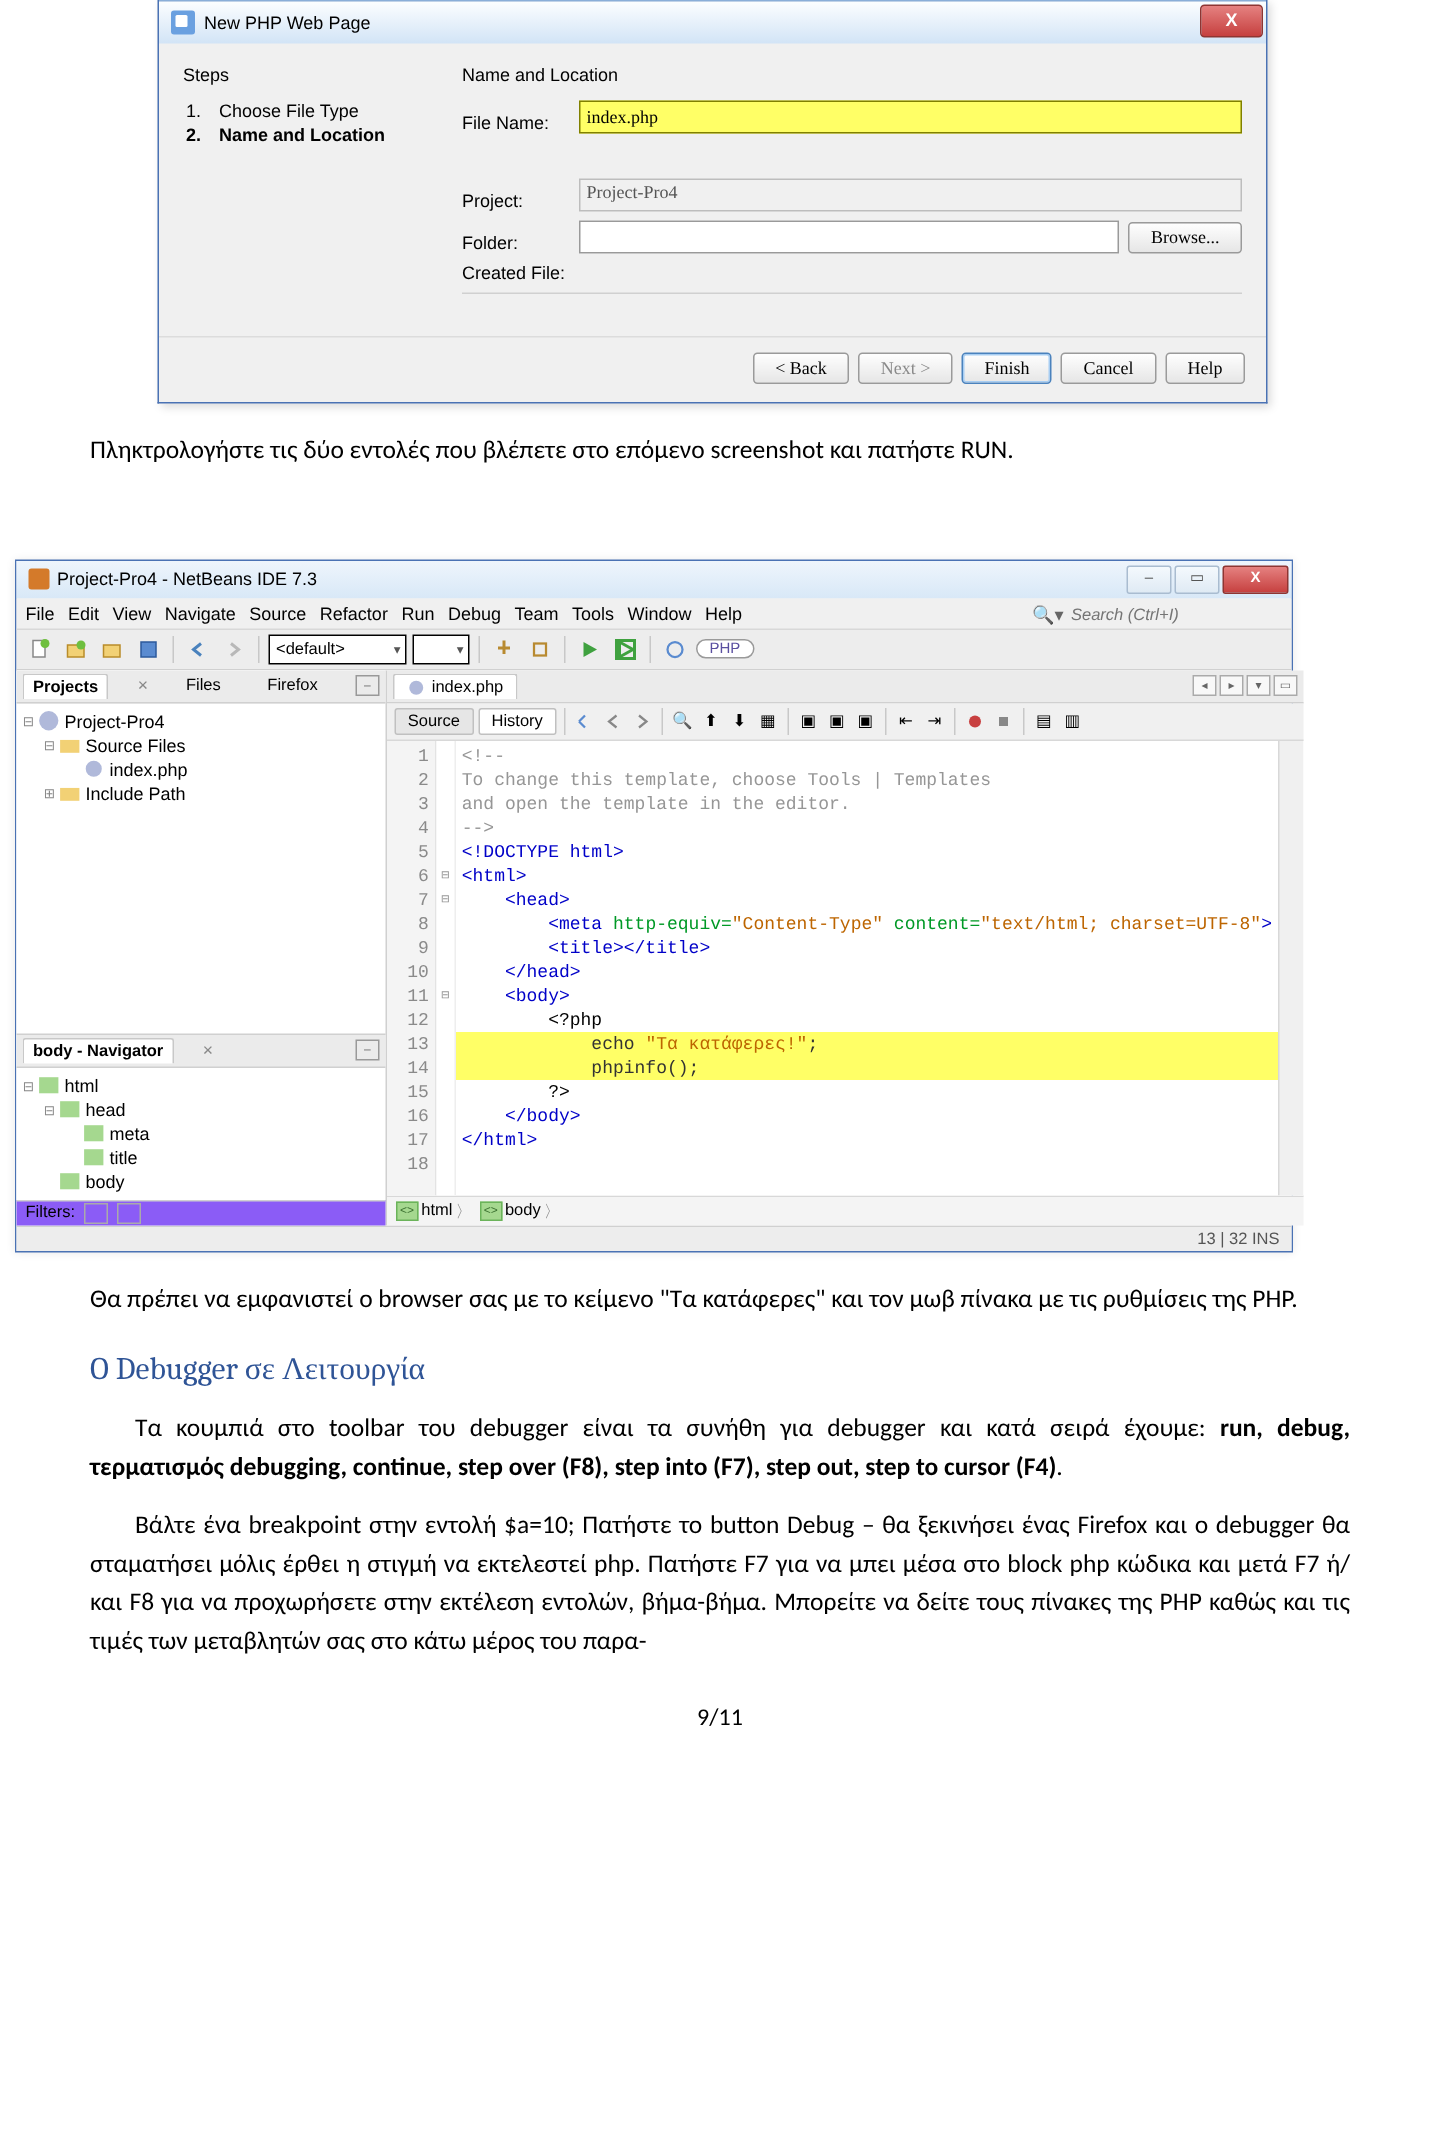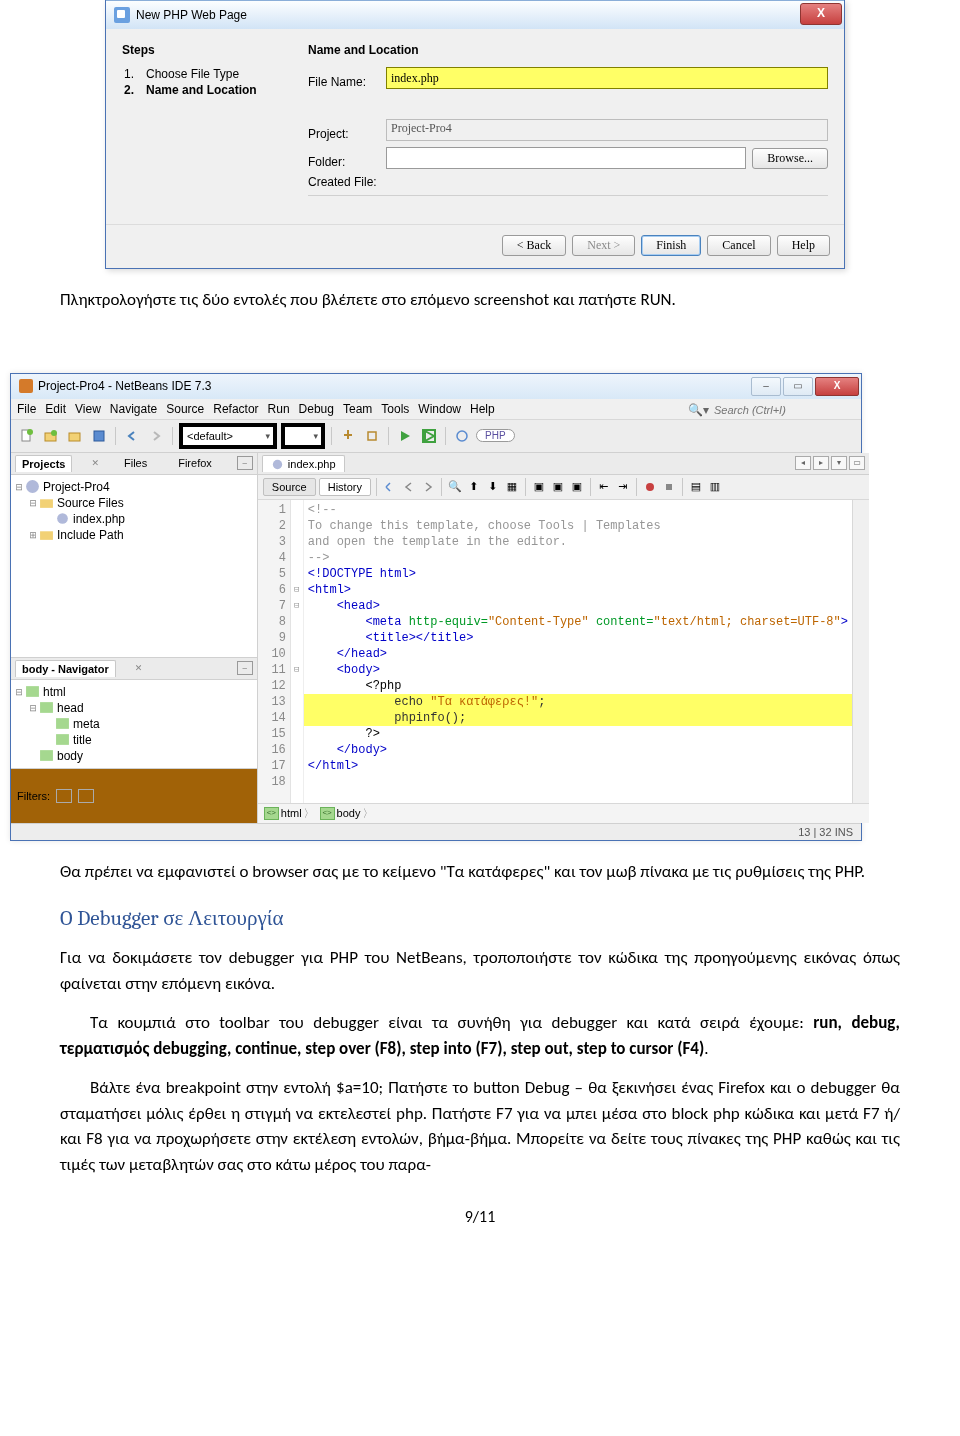--- a/index.html
+++ b/index.html
@@ -9,21 +9,21 @@
 .pagenum{text-align:center;font-size:16px;margin-top:30px}
 
 .dialog{width:738px;margin:0 auto 18px 105px;border:1px solid #4a72b4;border-top:none;box-shadow:2px 2px 6px rgba(0,0,0,.15);background:#f0f0f0;font-family:Tahoma,sans-serif;font-size:12px}
 .dlg-titlebar{background:linear-gradient(#fcfeff,#e9f2fb 45%,#d2e4f6);height:28px;display:flex;align-items:center;padding:0 2px 0 8px;border-top:1px solid #8aaed8;position:relative}
 .dlg-titlebar .title-icon{width:16px;height:16px;background:#6aa0e0;border-radius:2px;margin-right:6px;position:relative}
 .dlg-titlebar .title-icon:after{content:"";position:absolute;left:3px;top:3px;width:8px;height:8px;background:#fff;border-radius:1px}
 .dlg-title{color:#000;font-size:12px}
 .dlg-close{width:40px;height:20px;background:linear-gradient(#e58180,#c6403f);border:1px solid #8e3532;border-radius:3px;color:#fff;text-align:center;line-height:18px;font-weight:bold;margin-left:auto;margin-top:-3px;font-family:Arial}
 .dlg-body{background:#f0f0f0;padding:14px 16px 10px;display:flex;gap:18px}
 .steps-col{width:168px}
-.steps-col h4,.form-col h4{font-size:12px;font-weight:bold;margin:0 0 10px}
+.steps-col h4,.form-col h4{font-size:12px;font-weight:normal;margin:0 0 10px}
 .step-list{list-style:none;padding:0;margin:0}
 .step-list li{font-size:12px;margin:2px 0 2px 2px;display:flex;gap:8px}
 .step-list li.current{font-weight:bold}
 .step-list li .num{width:14px}
 .form-col{flex:1}
 .form-row{display:flex;align-items:flex-end;margin:6px 0;font-size:12px}
 .form-row label{width:78px}
 .form-row .field{flex:1;height:18px;border:1px solid #9a9a9a;background:#fff;padding:1px 4px;font-size:12px;font-family:Tahoma}
 .form-row .field.highlight{background:#ffff66;border:1px solid #808000}
 .form-row .field.readonly{background:#f0f0f0;border:1px solid #bdbdbd;color:#555}
@@ -42,37 +42,37 @@
 .ide-winbtns span.close{background:linear-gradient(#e58180,#c6403f);border-color:#8e3532;color:#fff;font-weight:bold;width:42px}
 .ide-menubar{background:#f0f0f0;padding:3px 6px;font-size:12px;border-bottom:1px solid #d8d8d8}
 .ide-menubar span{margin-right:9px}
 .ide-search{float:right;display:flex;align-items:center}
 .ide-search .mag{color:#666;margin-right:3px}
 .ide-search input{width:130px;height:15px;border:none;background:transparent;color:#9a9a9a;font-style:italic;font-size:11px}
 .ide-toolbar{background:#ededed;padding:3px 6px;border-bottom:1px solid #d0d0d0;display:flex;align-items:center;gap:4px}
 .tb-ic{width:18px;height:18px;border:1px solid transparent;border-radius:2px;display:inline-flex;align-items:center;justify-content:center}
 .tb-ic svg{width:14px;height:14px}
 .tb-sep{width:1px;height:18px;background:#c8c8c8;margin:0 2px}
-.tb-combo{height:18px;border:4px solid #000000;background:#fff;font-size:11px;padding:0 14px 0 4px;min-width:72px;display:inline-flex;align-items:center;position:relative}
+.tb-combo{height:18px;border:1px solid #000000;background:#fff;font-size:11px;padding:0 14px 0 4px;min-width:72px;display:inline-flex;align-items:center;position:relative}
 .tb-combo:after{content:"▾";position:absolute;right:3px;font-size:9px;color:#555}
 .tb-badge{border:1px solid #9a9a9a;border-radius:8px;padding:0 8px;font-size:10px;color:#5a4fa0;background:#fff}
 .ide-work{display:flex;background:#fff;height:370px}
 .ide-left{width:260px;border-right:1px solid #d0d0d0;display:flex;flex-direction:column;background:#fff}
 .panel-tabbar{background:#ebebeb;border-bottom:1px solid #d0d0d0;padding:2px 4px;display:flex;align-items:center;gap:19px;font-size:11px}
 .panel-tabbar .tab{padding:2px 6px}
 .panel-tabbar .tab.active{font-weight:bold;background:#fff;border:1px solid #c8c8c8;border-bottom:none;border-radius:2px 2px 0 0}
 .panel-tabbar .sq{margin-left:auto;width:14px;height:12px;border:1px solid #999;font-size:8px;text-align:center;line-height:11px;color:#666}
 .tree{padding:4px 2px;font-size:12px;flex:1;overflow:auto}
 .tree-row{display:flex;align-items:center;padding:1px 0}
 .tree-row .toggle{width:12px;text-align:center;color:#888;font-size:9px}
 .tree-row .tic{width:15px;height:14px;margin-right:3px;display:inline-flex;align-items:center;justify-content:center}
 .tree-row.d1{padding-left:14px}.tree-row.d2{padding-left:30px}
 .nav-panel{border-top:1px solid #d0d0d0}
 .nav-tree{padding:4px 2px;font-size:12px}
-.filters{border-top:1px solid #d0d0d0;padding:20px 6px;font-size:11px;background:#a16207;display:flex;align-items:center;gap:6px}
+.filters{border-top:1px solid #d0d0d0;padding:1px 6px;font-size:11px;background:#8b5cf6;display:flex;gap:6px}
 .filters .fic{width:14px;height:12px;border:1px solid #aaa;display:inline-block}
 .ide-right{flex:1;display:flex;flex-direction:column}
 .ed-tabbar{background:#ebebeb;border-bottom:1px solid #d0d0d0;padding:2px 4px;display:flex;align-items:center;font-size:11px}
 .ed-tabbar .etab{padding:2px 8px;background:#fff;border:1px solid #c8c8c8;border-bottom:none;border-radius:2px 2px 0 0;display:flex;align-items:center;gap:4px}
 .ed-tabbar .etab .fic{width:13px;height:12px}
 .ed-tabbar .end-icons{margin-left:auto;display:flex;gap:2px}
 .ed-tabbar .end-icons span{width:14px;height:12px;border:1px solid #aaa;background:#f8f8f8;font-size:8px;text-align:center;line-height:11px;color:#666}
 .ed-toolbar{background:#f0f0f0;border-bottom:1px solid #d8d8d8;padding:3px 5px;display:flex;align-items:center;gap:3px;font-size:11px}
 .ed-toolbar .modetab{padding:2px 8px;border:1px solid #c0c0c0;background:#fff;border-radius:2px}
 .ed-toolbar .modetab.active{background:#e6e6e6}
@@ -470,19 +470,18 @@
           </span>
       </div>
     </div>
   </div>
   <div class="ide-status"><span>13 | 32   INS</span></div>
 </div>
 
 <div class="page">
   <p class="body-text">Θα πρέπει να εμφανιστεί ο browser σας με το κείμενο "Τα κατάφερες" και τον μωβ πίνακα με τις ρυθμίσεις της PHP.</p>
   <h3 class="debugger">O Debugger σε Λειτουργία</h3>
-  <p class="body-text">Για να δοκιμάσετε τον debugger για PHP του NetBeans, τροποποιήστε τον κώδικα της προηγούμενης εικόνας όπως φαίνεται στην επόμενη εικόνα.</p>
   <p class="body-text" style="text-indent:30px">
     <span>Τα κουμπιά στο toolbar του debugger είναι τα συνήθη για debugger και κατά σειρά έχουμε: </span><b>run, debug, τερματισμός debugging, continue, step over (F8), step into (F7), step out, step to cursor (F4)</b><span>.</span>
   </p>
   <p class="body-text" style="text-indent:30px">Βάλτε ένα breakpoint στην εντολή $a=10; Πατήστε το button Debug – θα ξεκινήσει ένας Firefox και ο debugger θα σταματήσει μόλις έρθει η στιγμή να εκτελεστεί php. Πατήστε F7 για να μπει μέσα στο block php κώδικα και μετά F7 ή/και F8 για να προχωρήσετε στην εκτέλεση εντολών, βήμα-βήμα. Μπορείτε να δείτε τους πίνακες της PHP καθώς και τις τιμές των μεταβλητών σας στο κάτω μέρος του παρα-</p>
   <p class="pagenum">9/11</p>
 </div>
 
 </body></html>

